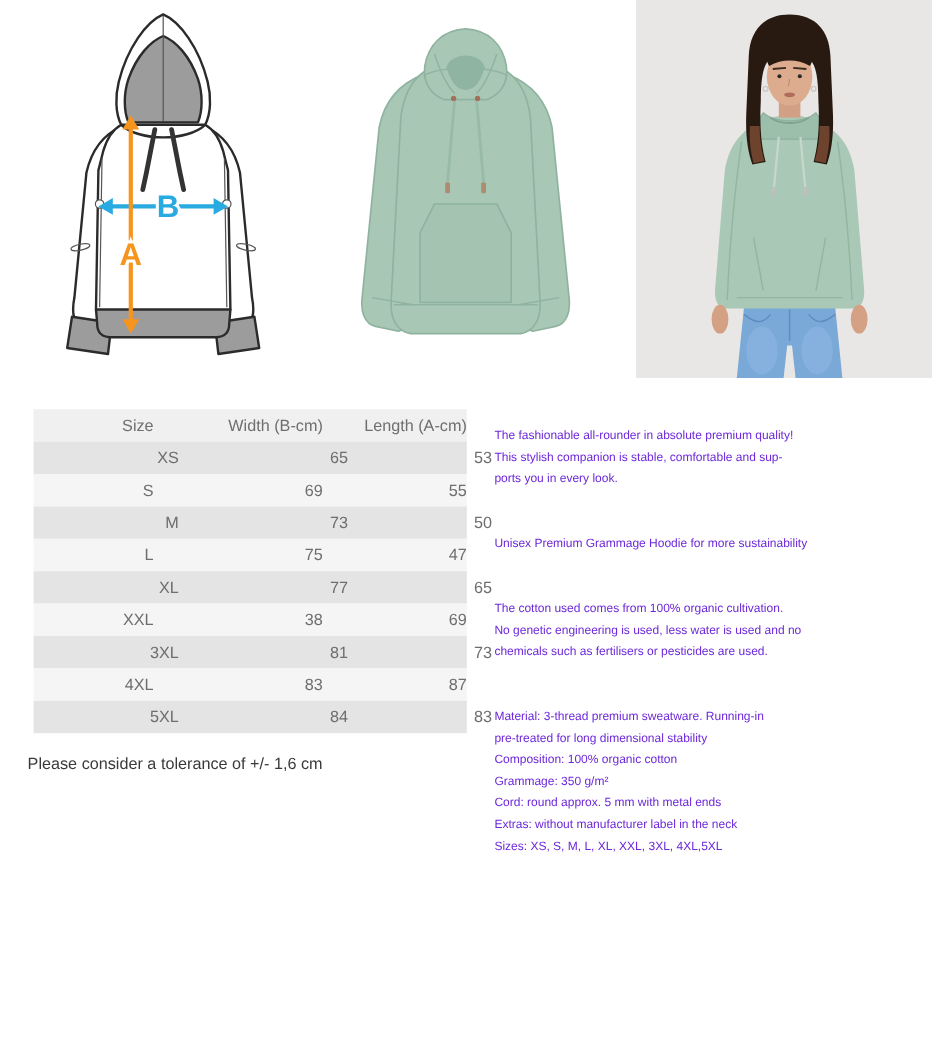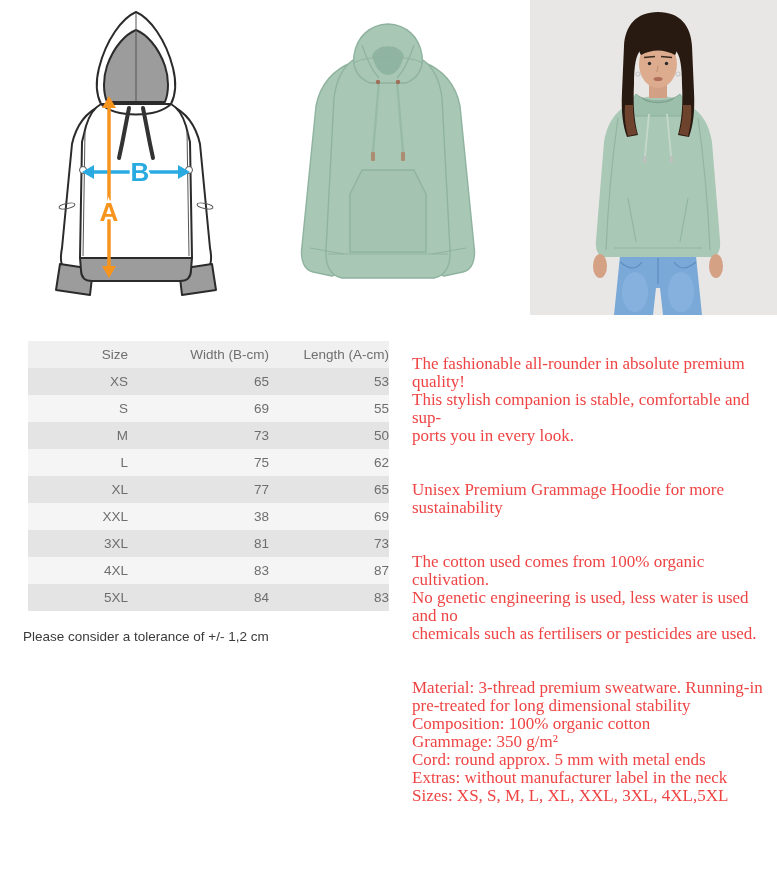--- a/index.html
+++ b/index.html
@@ -18,34 +18,33 @@
   #model-img    { left:530px; top:0px; }
 
   
   .size-table {
     position:absolute; left:28px; top:341px; width:361px;
     font-size:13.5px; color:#6f6e6e;
   }
   .t-row { display:grid; grid-template-columns:100px 141px 120px; height:27px; line-height:27px;text-align:right; }
   .t-row > div { padding-left:14px; white-space:nowrap; overflow:hidden; }
   .t-head  { background:#f1f0f0; }
-  .r-dark  { background:#e4e4e4; }
+  .r-dark  { background:#e4e4e4;padding-left:21px; }
   .r-light { background:#f6f5f5; }
 
   .tolerance {
     position:absolute; left:23px; top:629px;
     font-size:13.5px; color:#3a3a3a;
   }
 
   
   .description {
     position:absolute; left:412px; top:337px; width:362px;
-    font-size:17px; line-height:18px; color:#ef4444;
+    font-size:10px; line-height:18px; color:#6d28d9;
     white-space:pre-line;
-    font-family:Liberation Serif, serif;
   }
   .description p { margin:0 0 18px 0; white-space:pre-line; }
 
   svg text.dim-label {
     font-family:"Liberation Sans", sans-serif;
     font-weight:bold; font-size:26px;
     paint-order:stroke; stroke:#ffffff; stroke-width:5px;
     text-anchor:middle;
   }
 </style>
@@ -213,21 +212,21 @@
       <div>55</div>
     </div>
     <div class="t-row r-dark">
       <div>M</div>
       <div>73</div>
       <div>50</div>
     </div>
     <div class="t-row r-light">
       <div>L</div>
       <div>75</div>
-      <div>62</div>
+      <div>47</div>
     </div>
     <div class="t-row r-dark">
       <div>XL</div>
       <div>77</div>
       <div>65</div>
     </div>
     <div class="t-row r-light">
       <div>XXL</div>
       <div>38</div>
       <div>69</div>
@@ -242,21 +241,21 @@
       <div>83</div>
       <div>87</div>
     </div>
     <div class="t-row r-dark">
       <div>5XL</div>
       <div>84</div>
       <div>83</div>
     </div>
   </div>
 
-  <div class="tolerance">Please consider a tolerance of +/- 1,2 cm</div>
+  <div class="tolerance">Please consider a tolerance of +/- 1,6 cm</div>
 
   <div class="description">
     <p>The fashionable all-rounder in absolute premium quality!
 This stylish companion is stable, comfortable and sup-
 ports you in every look.</p>
     <p>Unisex Premium Grammage Hoodie for more sustainability</p>
     <p>The cotton used comes from 100% organic cultivation.
 No genetic engineering is used, less water is used and no
 chemicals such as fertilisers or pesticides are used.</p>
     <p>Material: 3-thread premium sweatware. Running-in

